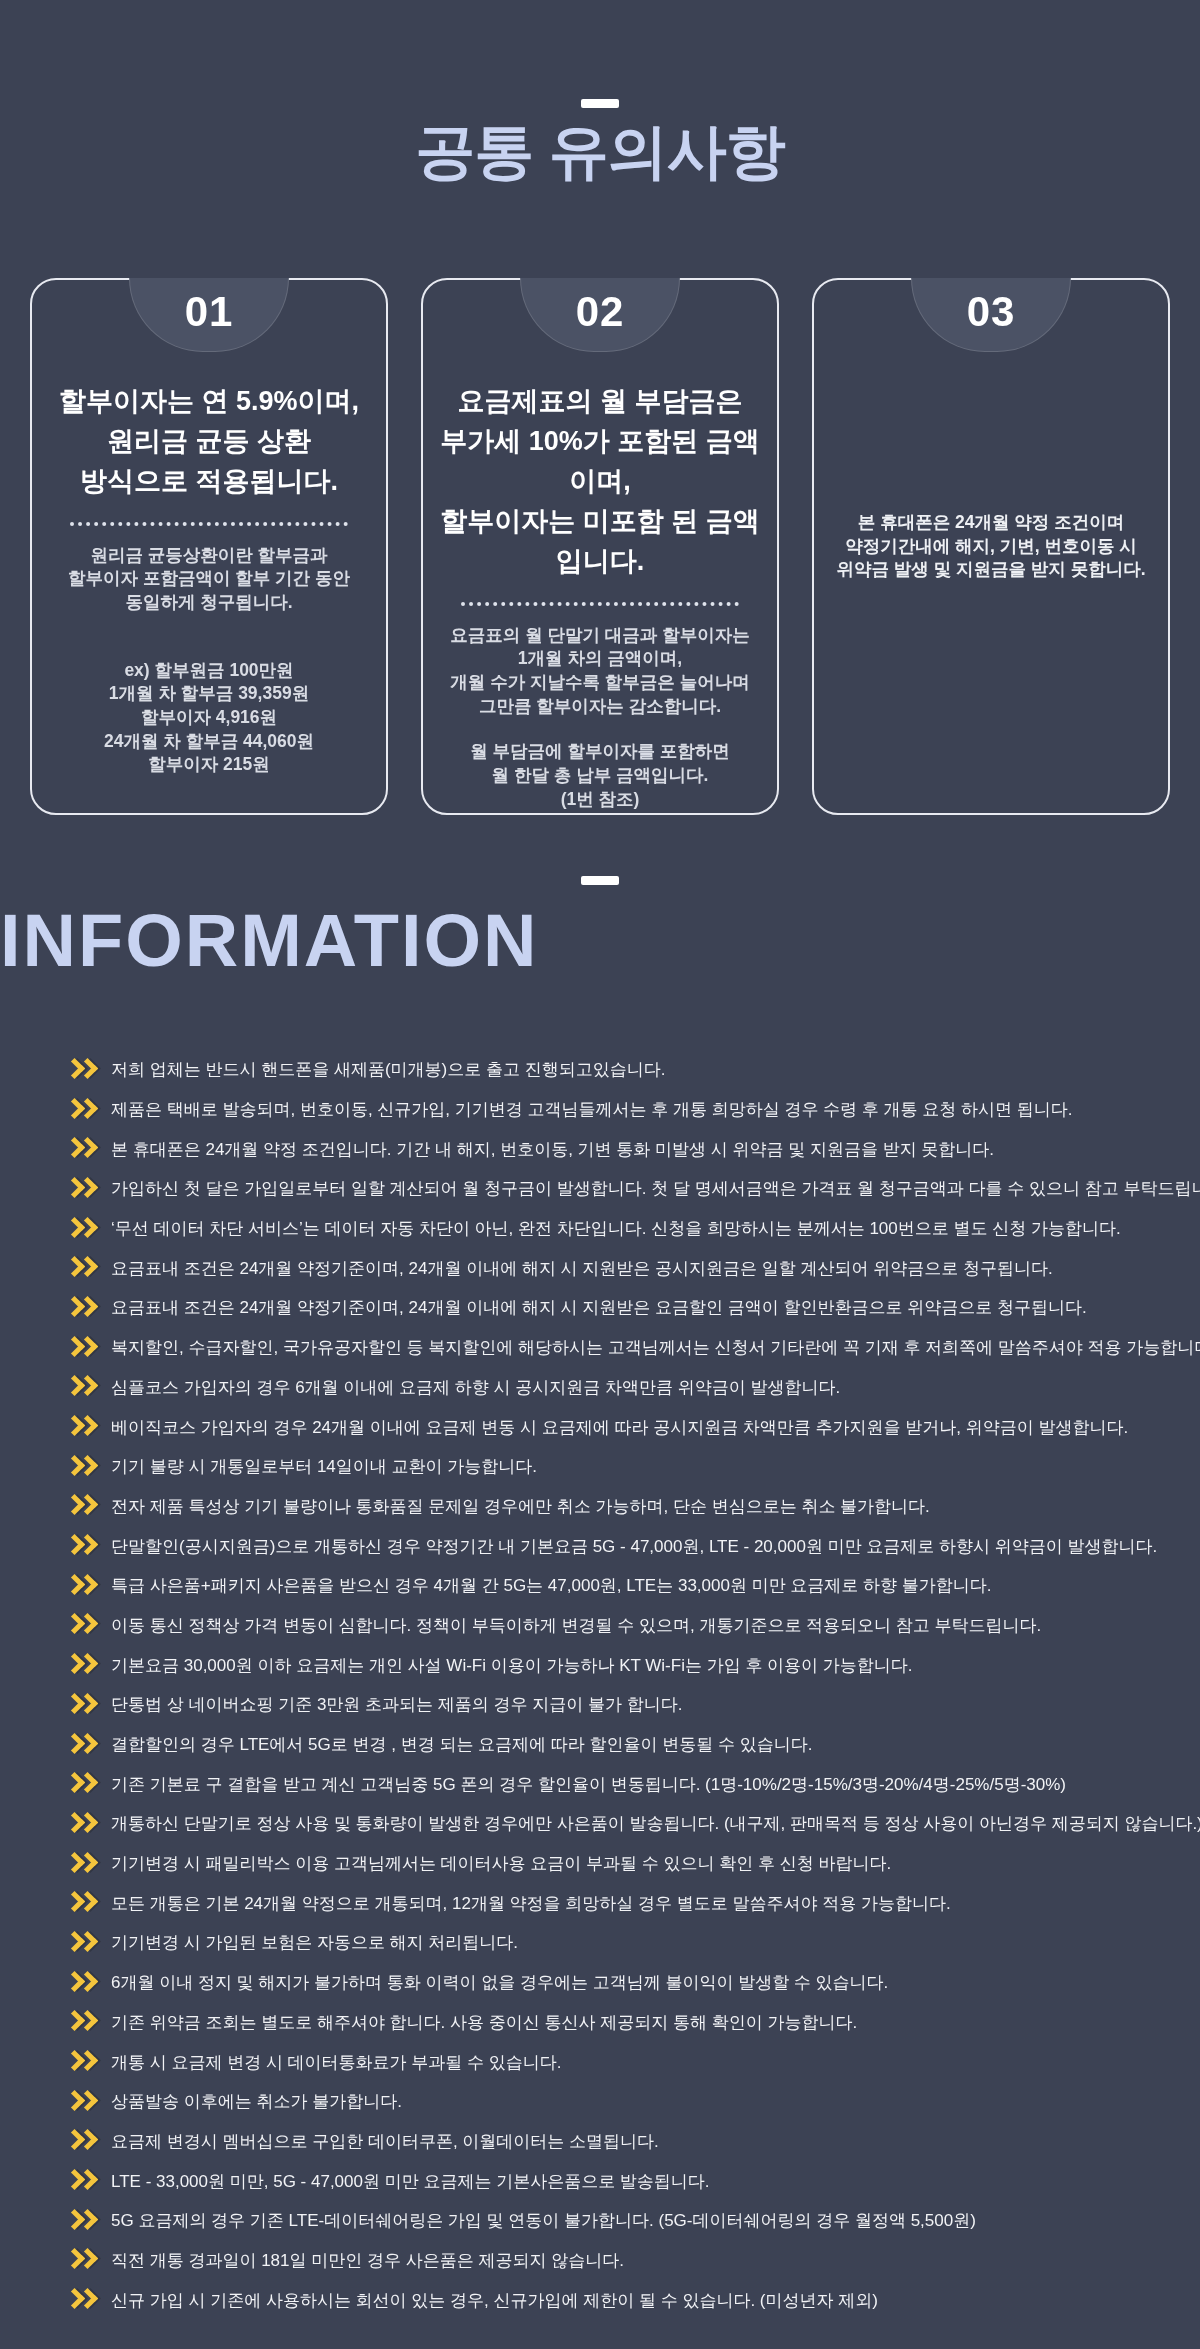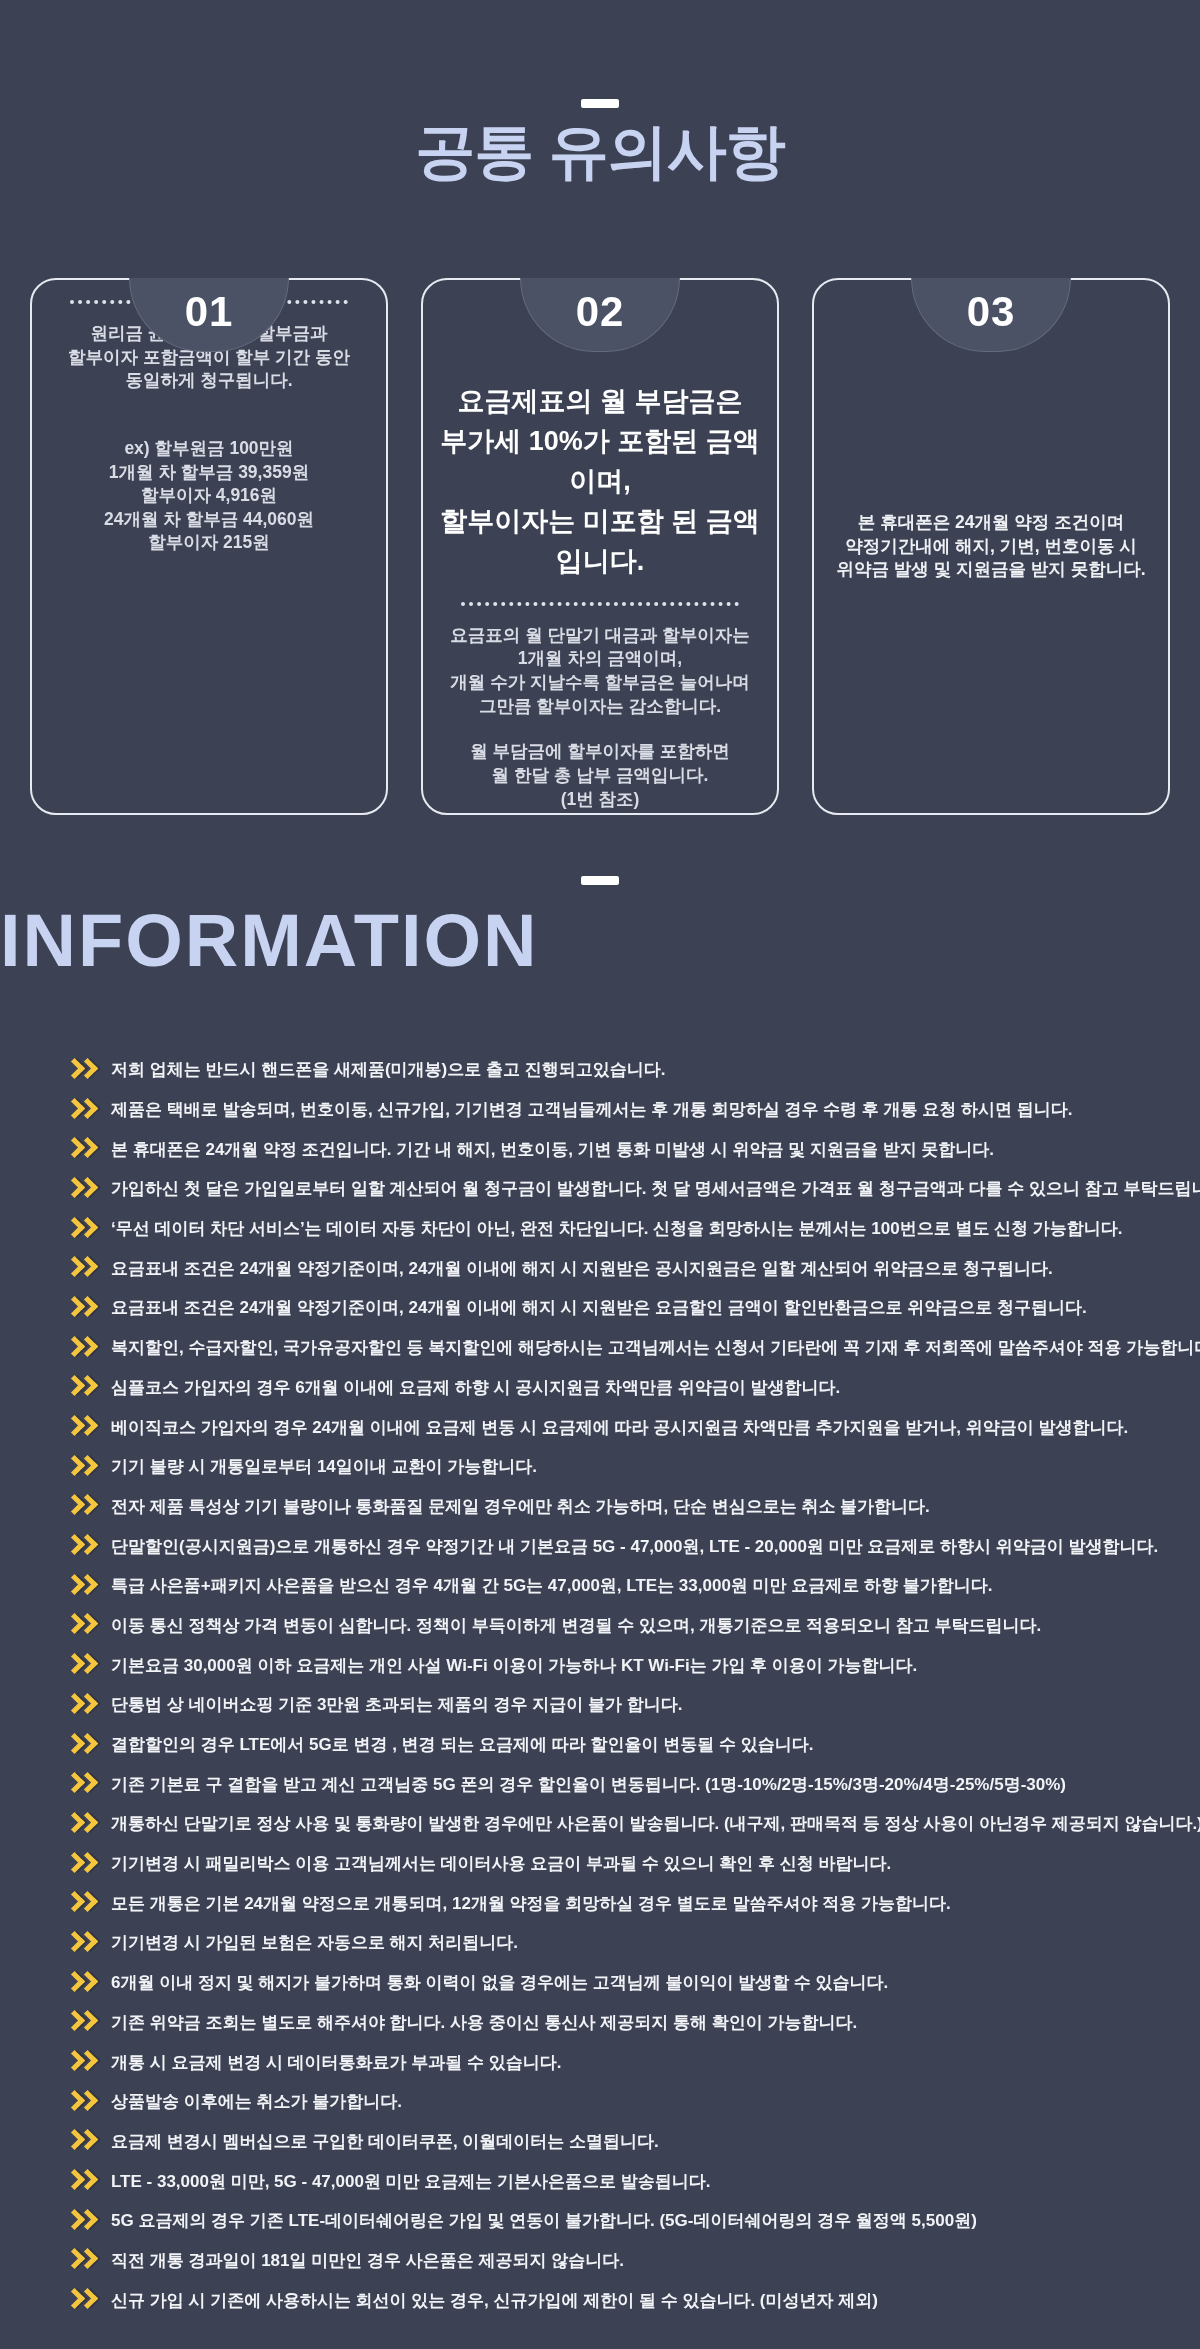--- a/index.html
+++ b/index.html
@@ -45,36 +45,39 @@
 
   
   .info-list{position:absolute;top:1050px;left:66px;width:1110px;margin:0;padding:0;list-style:none;}
   .info-list li{display:flex;align-items:center;gap:15px;height:39.7px;}
   .chev{position:relative;flex:0 0 30px;width:30px;height:24px;}
   .chev::before,.chev::after{content:"";position:absolute;top:3px;width:10px;height:10px;
     border-top:5px solid var(--gold);border-right:5px solid var(--gold);transform:rotate(45deg);
     box-shadow:2px -2px 0 rgba(0,0,0,0.18);}
   .chev::before{left:1px;}
   .chev::after{left:14px;}
-  .item-text{font-size:17px;font-weight:700;color:var(--ink);white-space:nowrap;}
+  .item-text{font-size:17px;font-weight:400;color:var(--ink);white-space:nowrap;}
 </style>
 </head>
 <body>
 
 <div class="page">
 
   <div class="dash dash-notice"></div>
   <h1 class="notice-title">공통 유의사항</h1>
 
   <div class="cards">
 
     <article class="card card-1">
       <div class="badge">
         <span>01</span>
       </div>
+      <h2 class="card-heading preline">할부이자는 연 5.9%이며,
+원리금 균등 상환
+방식으로 적용됩니다.</h2>
       <div class="dotted"></div>
       <p class="card-body preline">원리금 균등상환이란 할부금과
 할부이자 포함금액이 할부 기간 동안
 동일하게 청구됩니다.</p>
       <p class="card-example preline">ex) 할부원금 100만원
 1개월 차 할부금 39,359원
 할부이자 4,916원
 24개월 차 할부금 44,060원
 할부이자 215원</p>
     </article>

